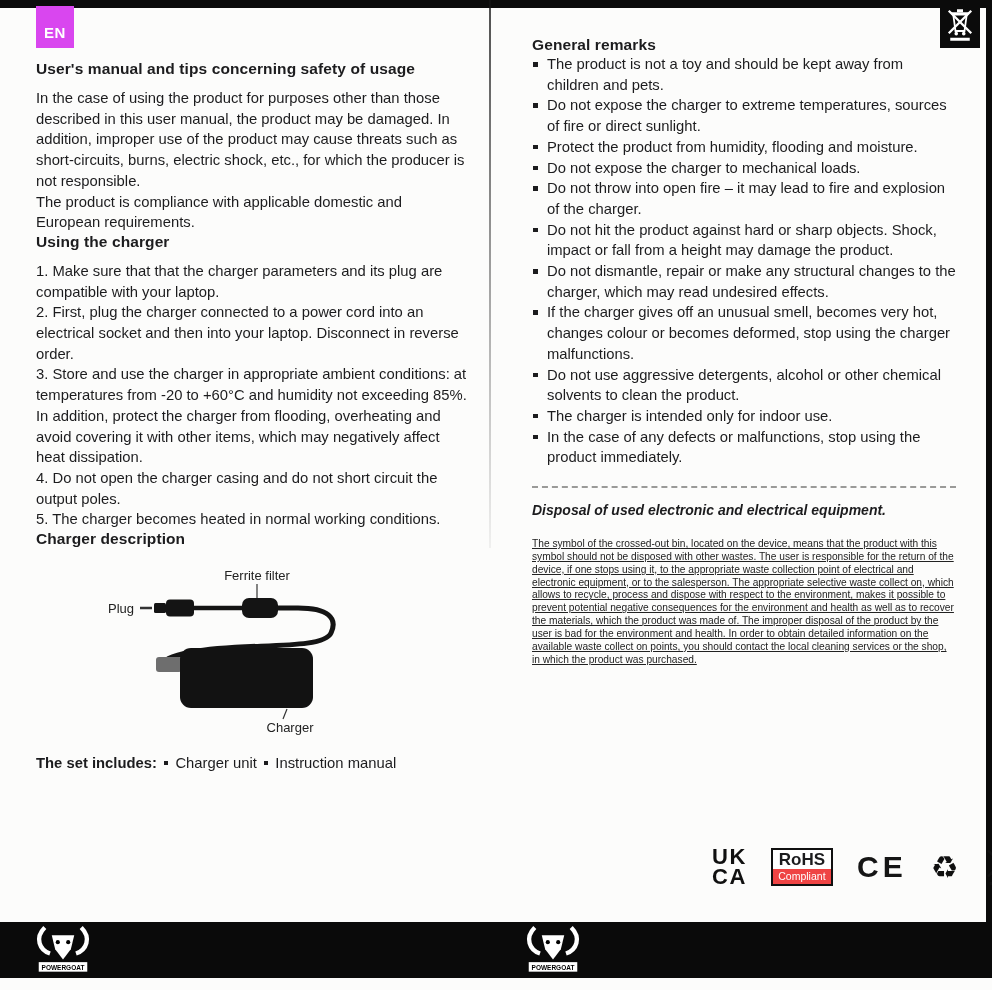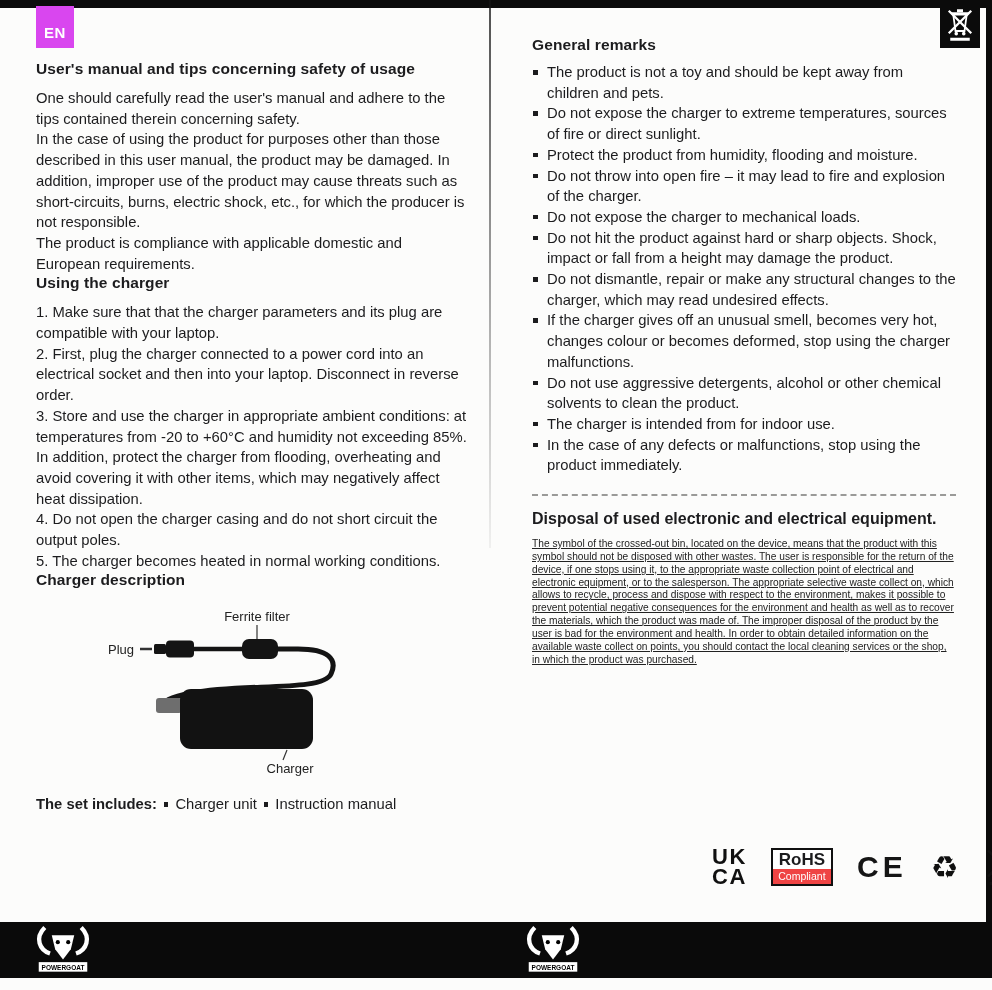--- a/index.html
+++ b/index.html
@@ -48,21 +48,21 @@
   .lbl-plug{left:72px;top:45px;}
   .lbl-charger{left:214px;top:164px;width:80px;text-align:center;}
 
   
   .set-line{display:flex;align-items:center;gap:7px;margin-top:14px;font-size:14.8px;white-space:nowrap;}
   .set-line .b{font-weight:bold;}
   .sq{display:inline-block;width:4.5px;height:4.5px;background:#1c1c1e;flex:0 0 auto;}
 
   
   .dash-divider{border:none;border-top:2px dashed #9a9a98;margin:18px 0 0 0;}
-  .disposal-head{font-size:16px;font-weight:bold;margin:14px 0 10px 0;}
+  .disposal-head{font-size:14px;font-weight:bold;margin:14px 0 20px 0;font-style:italic;}
   .disposal-body{font-size:10.2px;line-height:1.26;color:#222;text-decoration:underline;}
 
   
   .certs{position:absolute;left:712px;top:846px;display:flex;align-items:center;gap:24px;}
   .ukca{font-weight:bold;font-size:22px;line-height:.92;letter-spacing:1.5px;color:#101010;}
   .rohs{border:2.5px solid #101010;text-align:center;background:#fff;}
   .rohs-title{font-weight:bold;font-size:17px;padding:0 6px;line-height:1.15;}
   .rohs-sub{background:#ef4444;color:#fff;font-size:10.5px;padding:1px 4px;line-height:1.2;}
   .ce-mark{font-size:30px;font-weight:600;letter-spacing:4px;color:#151515;}
   .recycle{font-size:31px;color:#101010;line-height:1;}
@@ -96,21 +96,20 @@
       <circle cx="25" cy="35.5" r="2.4" fill="#fff"></circle>
       <line x1="5" y1="5" x2="35" y2="35" stroke="#fff" stroke-width="3"></line>
       <line x1="35" y1="5" x2="5" y2="35" stroke="#fff" stroke-width="3"></line>
       <rect x="7" y="41" width="26" height="4" fill="#fff"></rect>
     </svg>
   </div>
 
   <div class="col col-left">
     <h3 class="head">User's manual and tips concerning safety of usage</h3>
     <div class="body-txt">
-      <p>One should carefully read the user's manual and adhere to the tips contained therein concerning safety.</p>
       <p>In the case of using the product for purposes other than those described in this user manual, the product may be damaged. In addition, improper use of the product may cause threats such as short-circuits, burns, electric shock, etc., for which the producer is not responsible.</p>
       <p>The product is compliance with applicable domestic and European requirements.</p>
     </div>
 
     <h3 class="head section-gap">Using the charger</h3>
     <div class="num-list">
       <p>1. Make sure that that the charger parameters and its plug are compatible with your laptop.</p>
       <p>2. First, plug the charger connected to a power cord into an electrical socket and then into your laptop. Disconnect in reverse order.</p>
       <p>3. Store and use the charger in appropriate ambient conditions: at temperatures from -20 to +60°C and humidity not exceeding 85%. In addition, protect the charger from flooding, overheating and avoid covering it with other items, which may negatively affect heat dissipation.</p>
       <p>4. Do not open the charger casing and do not short circuit the output poles.</p>
@@ -140,32 +139,32 @@
     <div class="set-line">
       <span class="b">The set includes:</span>
       <span class="sq"></span>
       <span>Charger unit</span>
       <span class="sq"></span>
       <span>Instruction manual</span>
     </div>
   </div>
 
   <div class="col col-right">
-    <h3 class="head" style="margin-bottom:8px;">General remarks</h3>
+    <h3 class="head" style="margin-bottom:0;">General remarks</h3>
     <ul class="sq-list">
       <li>The product is not a toy and should be kept away from children and pets.</li>
       <li>Do not expose the charger to extreme temperatures, sources of fire or direct sunlight.</li>
       <li>Protect the product from humidity, flooding and moisture.</li>
+      <li>Do not expose the charger to mechanical loads.</li>
       <li>Do not throw into open fire – it may lead to fire and explosion of the charger.</li>
-      <li>Do not expose the charger to mechanical loads.</li>
       <li>Do not hit the product against hard or sharp objects. Shock, impact or fall from a height may damage the product.</li>
       <li>Do not dismantle, repair or make any structural changes to the charger, which may read undesired effects.</li>
       <li>If the charger gives off an unusual smell, becomes very hot, changes colour or becomes deformed, stop using the charger malfunctions.</li>
       <li>Do not use aggressive detergents, alcohol or other chemical solvents to clean the product.</li>
-      <li>The charger is intended from for indoor use.</li>
+      <li>The charger is intended only for indoor use.</li>
       <li>In the case of any defects or malfunctions, stop using the product immediately.</li>
     </ul>
 
     <hr class="dash-divider">
 
     <div class="disposal-head">Disposal of used electronic and electrical equipment.</div>
     <div class="disposal-body">The symbol of the crossed-out bin, located on the device, means that the product with this symbol should not be disposed with other wastes. The user is responsible for the return of the device, if one stops using it, to the appropriate waste collection point of electrical and electronic equipment, or to the salesperson. The appropriate selective waste collect on, which allows to recycle, process and dispose with respect to the environment, makes it possible to prevent potential negative consequences for the environment and health as well as to recover the materials, which the product was made of. The improper disposal of the product by the user is bad for the environment and health. In order to obtain detailed information on the available waste collect on points, you should contact the local cleaning services or the shop, in which the product was purchased.</div>
   </div>
 
   <div class="certs">

